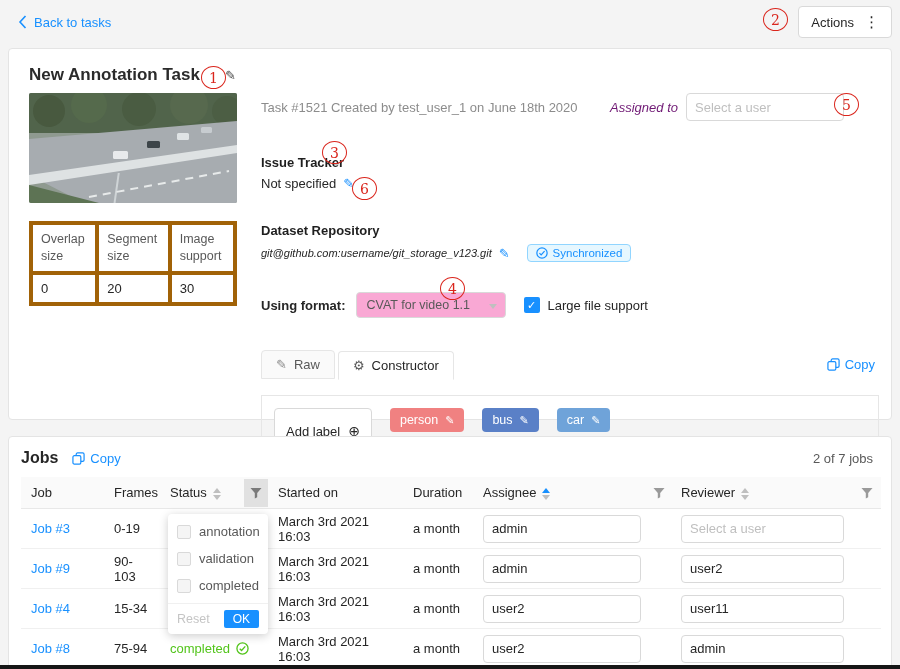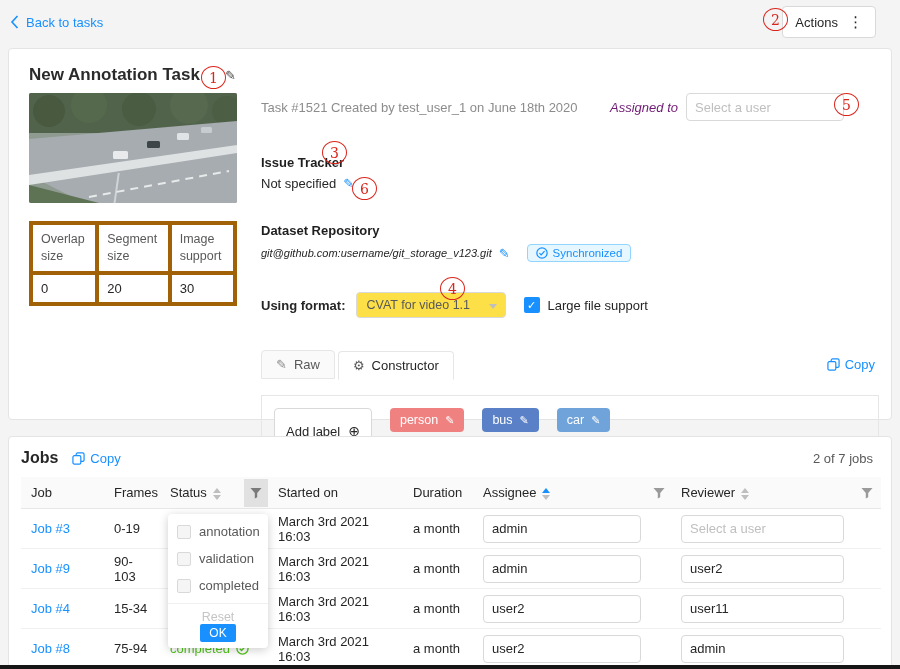--- a/index.html
+++ b/index.html
@@ -6,22 +6,22 @@
   html,body { width:900px; height:669px; }
   body {
     position:relative;
     background:#f4f4f4;
     font-family:"Liberation Sans", sans-serif;
     font-size:13px;
     color:#262626;
     overflow:hidden;
   }
   
-  .topbar { position:absolute; top:0; left:0; right:16px; height:44px;
-    display:flex; align-items:center; justify-content:space-between; padding:0 8px 0 10px; }
+  .topbar { position:absolute; top:0; left:0; right:0; height:44px;
+    display:flex; align-items:center; justify-content:space-between; padding:0 8px 0 18px; }
   .back-link { display:flex; align-items:center; gap:7px; color:#1890ff; cursor:pointer; }
   .actions-btn { display:flex; align-items:center; gap:10px; background:#fff;
     border:1px solid #d9d9d9; border-radius:4px; height:32px; padding:0 12px; color:#262626; cursor:pointer; }
   .actions-btn .dots { font-size:15px; color:#262626; }
   
   .card { position:absolute; background:#fff; border:1px solid #e4e4e4; border-radius:4px; }
   .card-main { left:8px; top:48px; width:884px; height:372px; padding:16px 12px; }
   .card-jobs { left:8px; top:436px; width:884px; height:240px; padding:12px 12px 0; }
   
   .task-title-row { display:flex; align-items:center; gap:25px; padding-left:8px; }
@@ -49,21 +49,21 @@
   .block-label { font-weight:700; font-size:13px; color:#1f1f1f; }
   .block-value { margin-top:6px; display:flex; align-items:center; gap:7px; }
   .repo-url { font-style:italic; font-size:11px; color:#262626; }
   .sync-badge { display:inline-flex; align-items:center; gap:5px; margin-left:10px;
     border:1px solid #91d5ff; background:#e6f7ff; color:#1890ff; font-size:11.5px;
     padding:2px 8px; border-radius:4px; cursor:pointer; }
   
   .format-row { margin-top:14px; display:flex; align-items:center; gap:10px; }
   .format-label { font-weight:700; }
   .select-box { position:relative; width:150px; height:26px; border:1px solid #d9d9d9; border-radius:4px;
-    display:flex; align-items:center; padding:0 22px 0 10px; color:#595959; font-size:12.5px; cursor:pointer; background:#fde047; }
+    display:flex; align-items:center; padding:0 22px 0 10px; color:#595959; font-size:12.5px; cursor:pointer; background:#f9a8d4; }
   .select-arrow { position:absolute; right:8px; top:11px; width:0; height:0;
     border-left:4px solid transparent; border-right:4px solid transparent; border-top:5px solid #bfbfbf; }
   .checkbox-wrap { display:flex; align-items:center; gap:8px; margin-left:8px; cursor:pointer; }
   .checkbox-on { width:16px; height:16px; background:#1890ff; border-radius:2px; color:#fff;
     font-size:11px; display:flex; align-items:center; justify-content:center; }
   
   .tabs-row { margin-top:16px; display:flex; align-items:flex-end; }
   .tab { display:flex; align-items:center; gap:7px; padding:6px 14px; border:1px solid #e6e6e6;
     border-radius:4px 4px 0 0; cursor:pointer; font-size:13px; }
   .tab-raw { background:#fafafa; color:#595959; margin-right:3px; }
@@ -98,21 +98,21 @@
     background:#e1e1e1; display:flex; align-items:center; justify-content:center; cursor:pointer; }
   .status-completed { color:#52c41a; display:flex; align-items:center; gap:6px; }
   .cell-input { width:158px; }
   .reviewer-input { width:163px; }
   
   .filter-dropdown { position:absolute; left:168px; top:514px; width:100px; background:#fff;
     border-radius:4px; box-shadow:0 2px 10px rgba(0,0,0,0.2); z-index:40; padding-top:4px; }
   .fd-item { display:flex; align-items:center; gap:8px; padding:6px 9px; color:#595959; font-size:13px; cursor:pointer; }
   .fd-check { width:14px; height:14px; border:1px solid #d9d9d9; background:#f5f5f5; border-radius:2px; flex:none; }
   .fd-footer { display:flex; justify-content:space-between; align-items:center;
-    border-top:1px solid #f0f0f0; margin-top:4px; padding:6px 9px;flex-direction:column; }
+    border-top:1px solid #f0f0f0; margin-top:4px; padding:6px 9px; }
   .fd-reset { color:#c5c5c5; font-size:12.5px; cursor:default; }
   .fd-ok { background:#1890ff; color:#fff; font-size:12px; padding:2px 9px; border-radius:2px; border:none; cursor:pointer; }
   
   .ann { position:absolute; width:25px; height:23px; border:1.6px solid #da251c; border-radius:50%;
     display:flex; align-items:center; justify-content:center; color:#da251c; font-size:14px;
     z-index:50; font-family:"DejaVu Serif", serif; pointer-events:none; }
   .ann1 { left:201px; top:66px; }
   .ann2 { left:763px; top:8px; }
   .ann3 { left:322px; top:141px; }
   .ann4 { left:440px; top:277px; }

